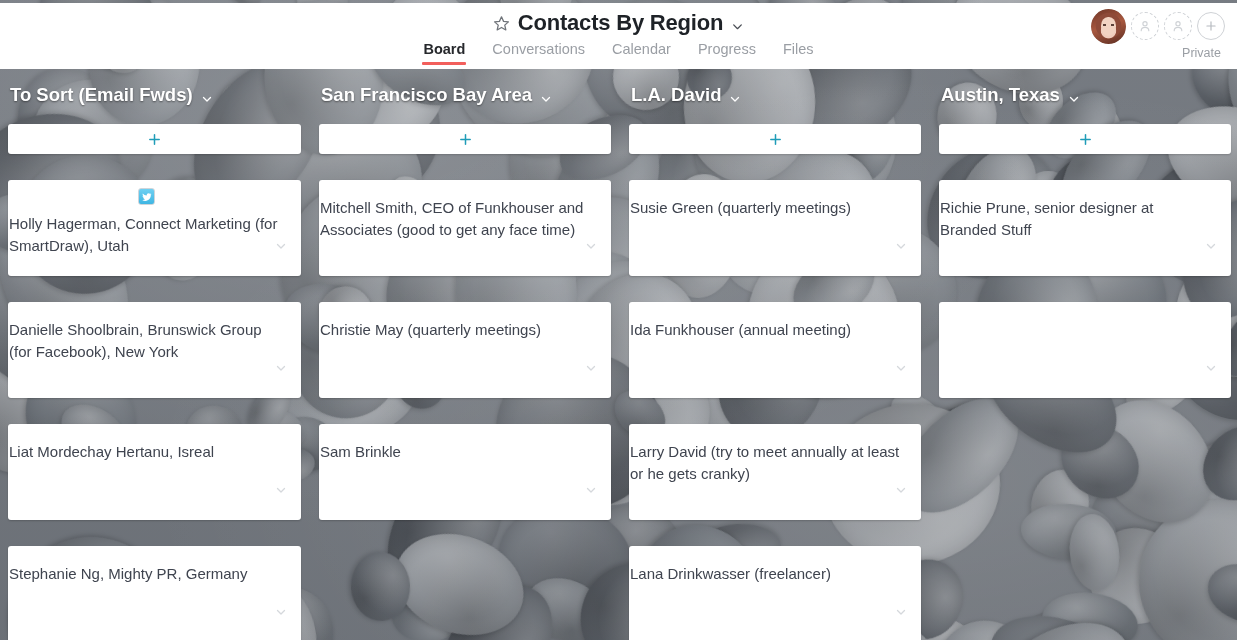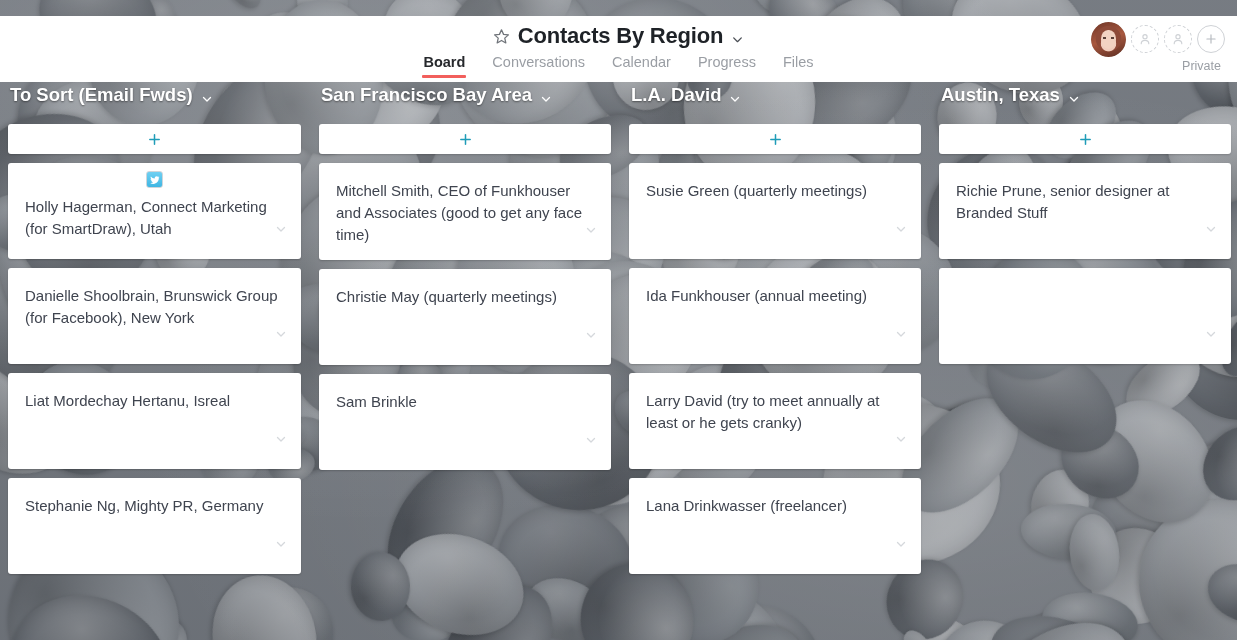--- a/index.html
+++ b/index.html
@@ -37,21 +37,21 @@
     position: absolute; inset: 0;
     background:
       radial-gradient(ellipse at 30% 20%, rgba(255,255,255,0.16), rgba(0,0,0,0) 55%),
       radial-gradient(ellipse at 75% 75%, rgba(255,255,255,0.12), rgba(0,0,0,0) 60%),
       linear-gradient(180deg, rgba(40,44,50,0.22), rgba(30,34,40,0.30));
   }
 
   
   .topbar {
     position: absolute;
-    left: 0; top: 16px;
+    left: 0; top: 3px;
     width: 1237px;
     height: 66px;
     background: #ffffff;
     z-index: 10;
   }
 
   .title-block {
     position: absolute;
     left: 0; right: 0; top: 5px;
     display: flex;
@@ -214,23 +214,24 @@
   }
   .add-card-btn svg { width: 15px; height: 15px; display: block; }
 
   .cards { display: flex; flex-direction: column; gap: 9px; }
 
   .card {
     position: relative;
     background: #ffffff;
     border-radius: 3px;
     box-shadow: 0 1px 2px rgba(0,0,0,0.20);
-    padding: 17px 17px 14px 17px;
+    padding: 17px 17px 14px 1px;
     min-height: 96px;
     cursor: pointer;
+    margin-top: 17px;
   }
   .card.has-icon { padding-top: 8px; }
   .card-icon-row {
     display: flex;
     justify-content: center;
     margin-bottom: 8px;
   }
   .twitter-badge {
     width: 17px; height: 17px;
     border-radius: 3px;

